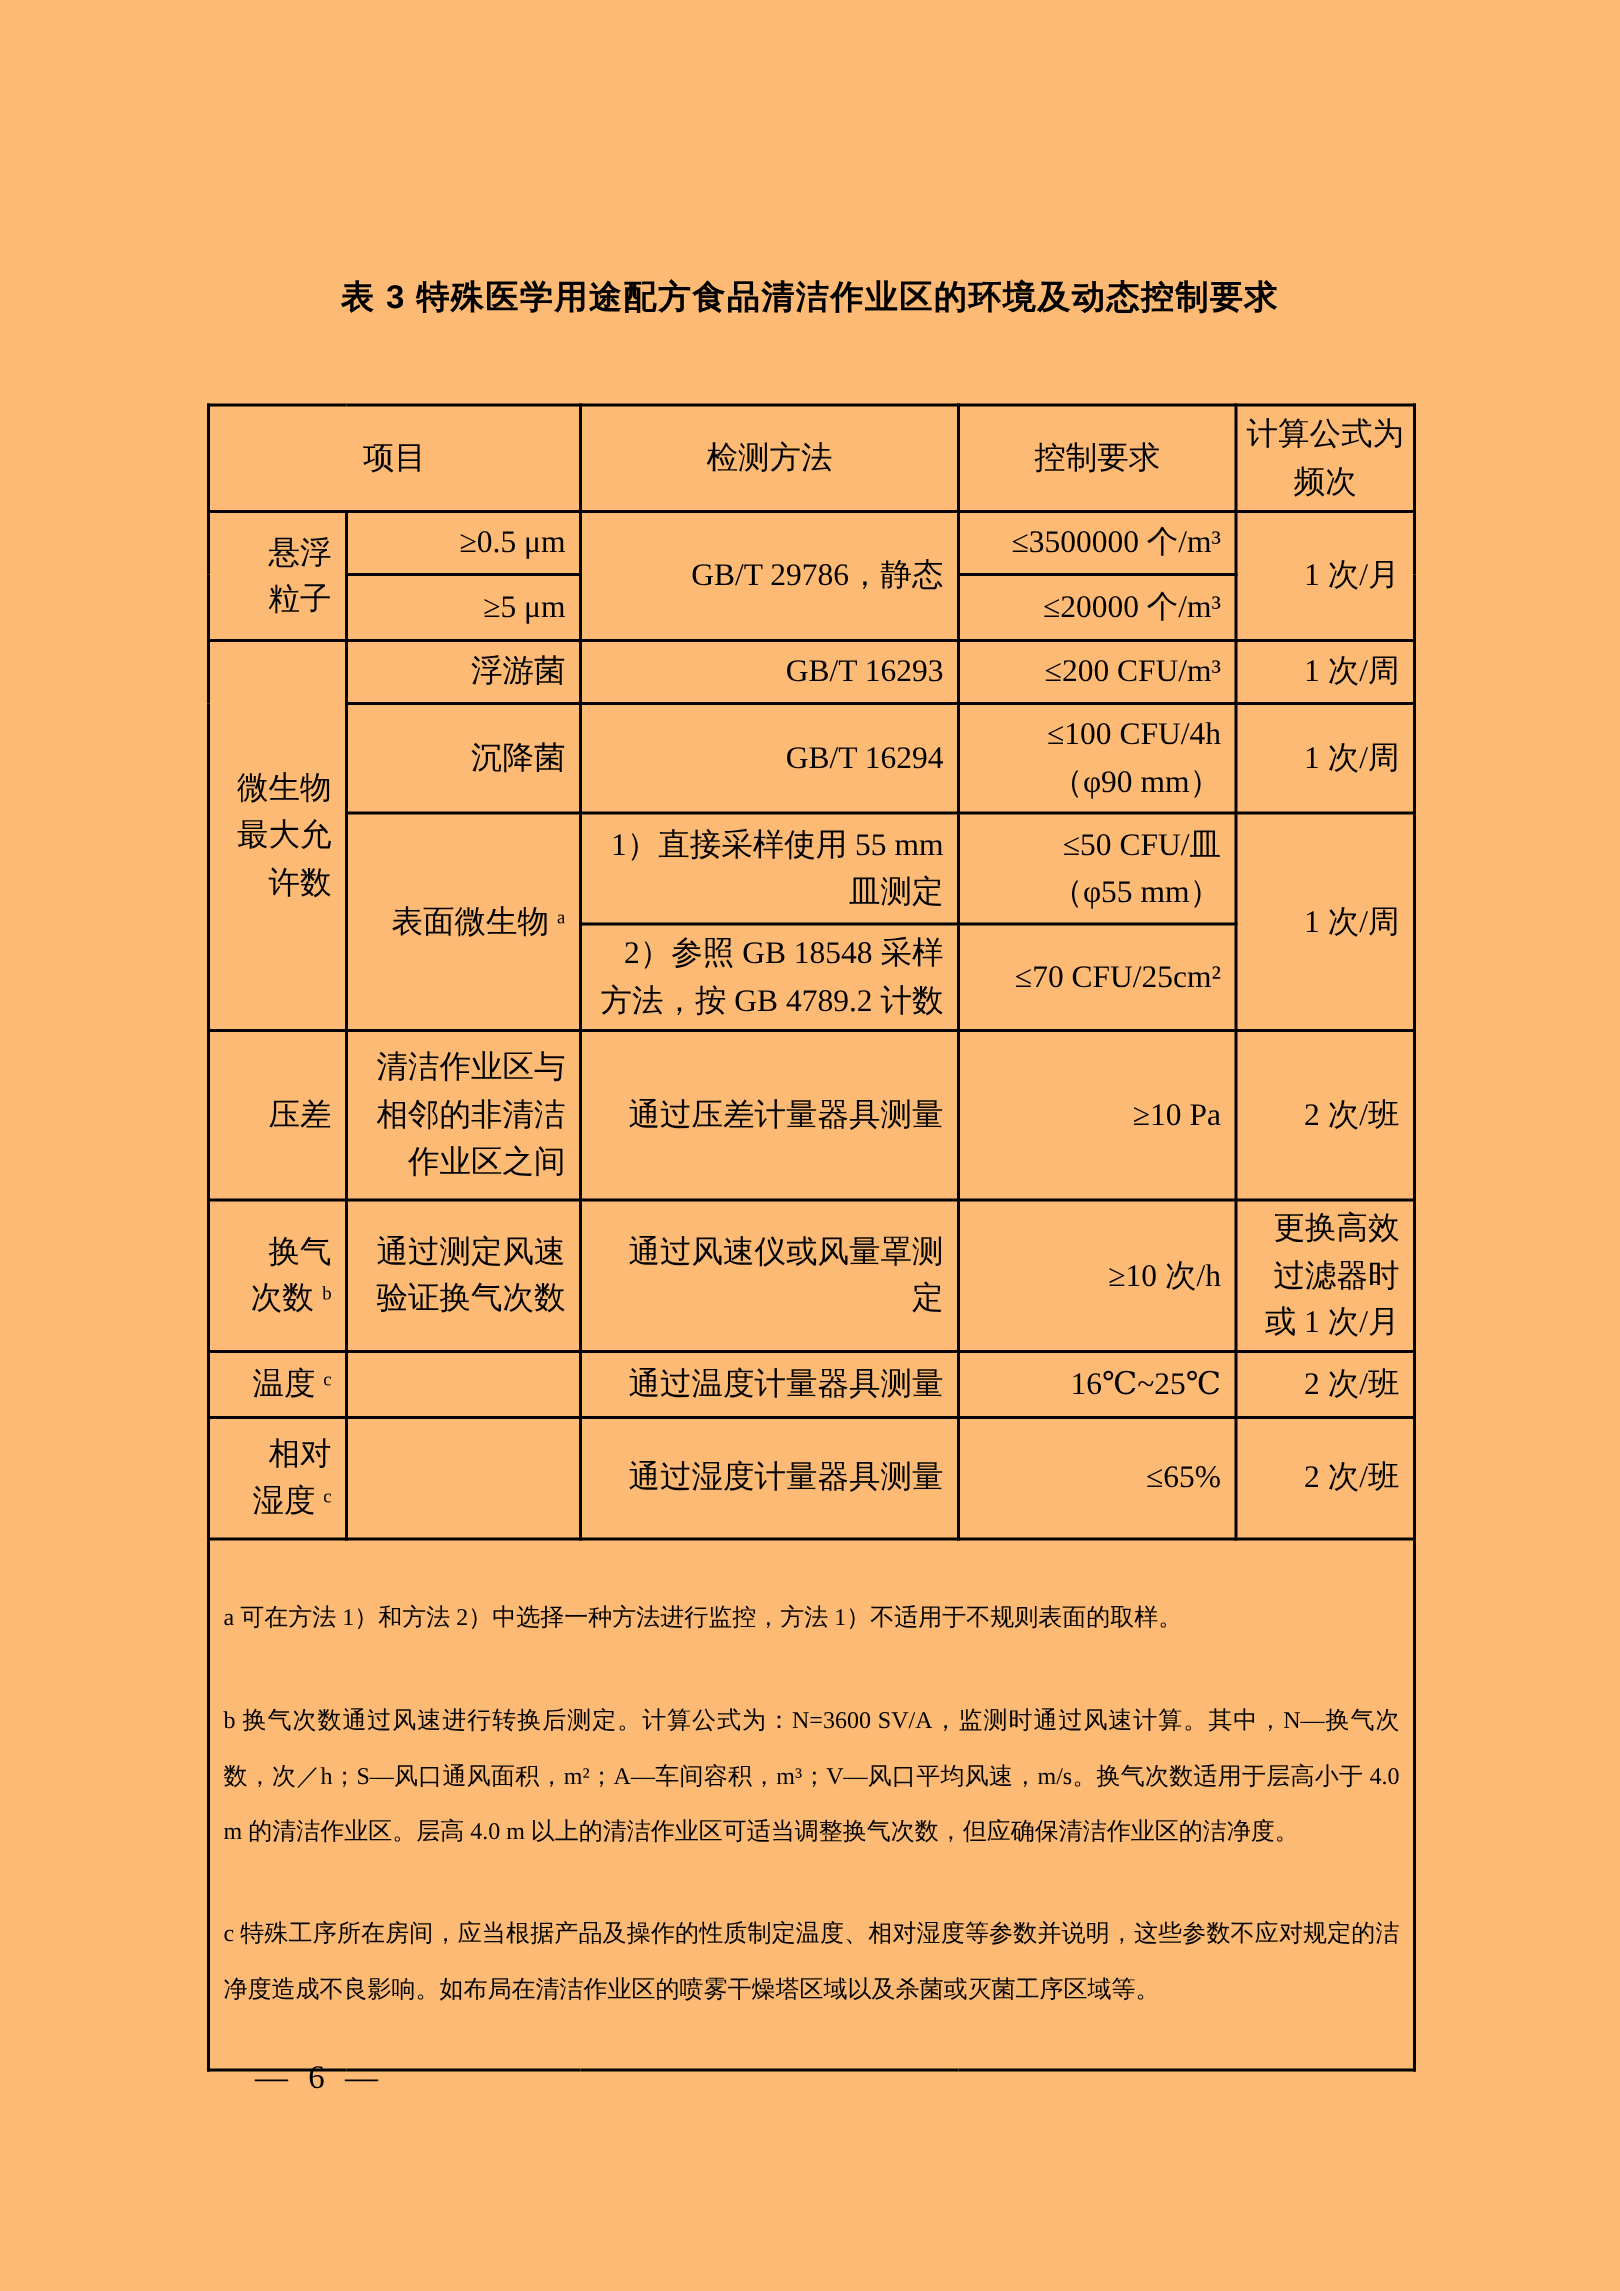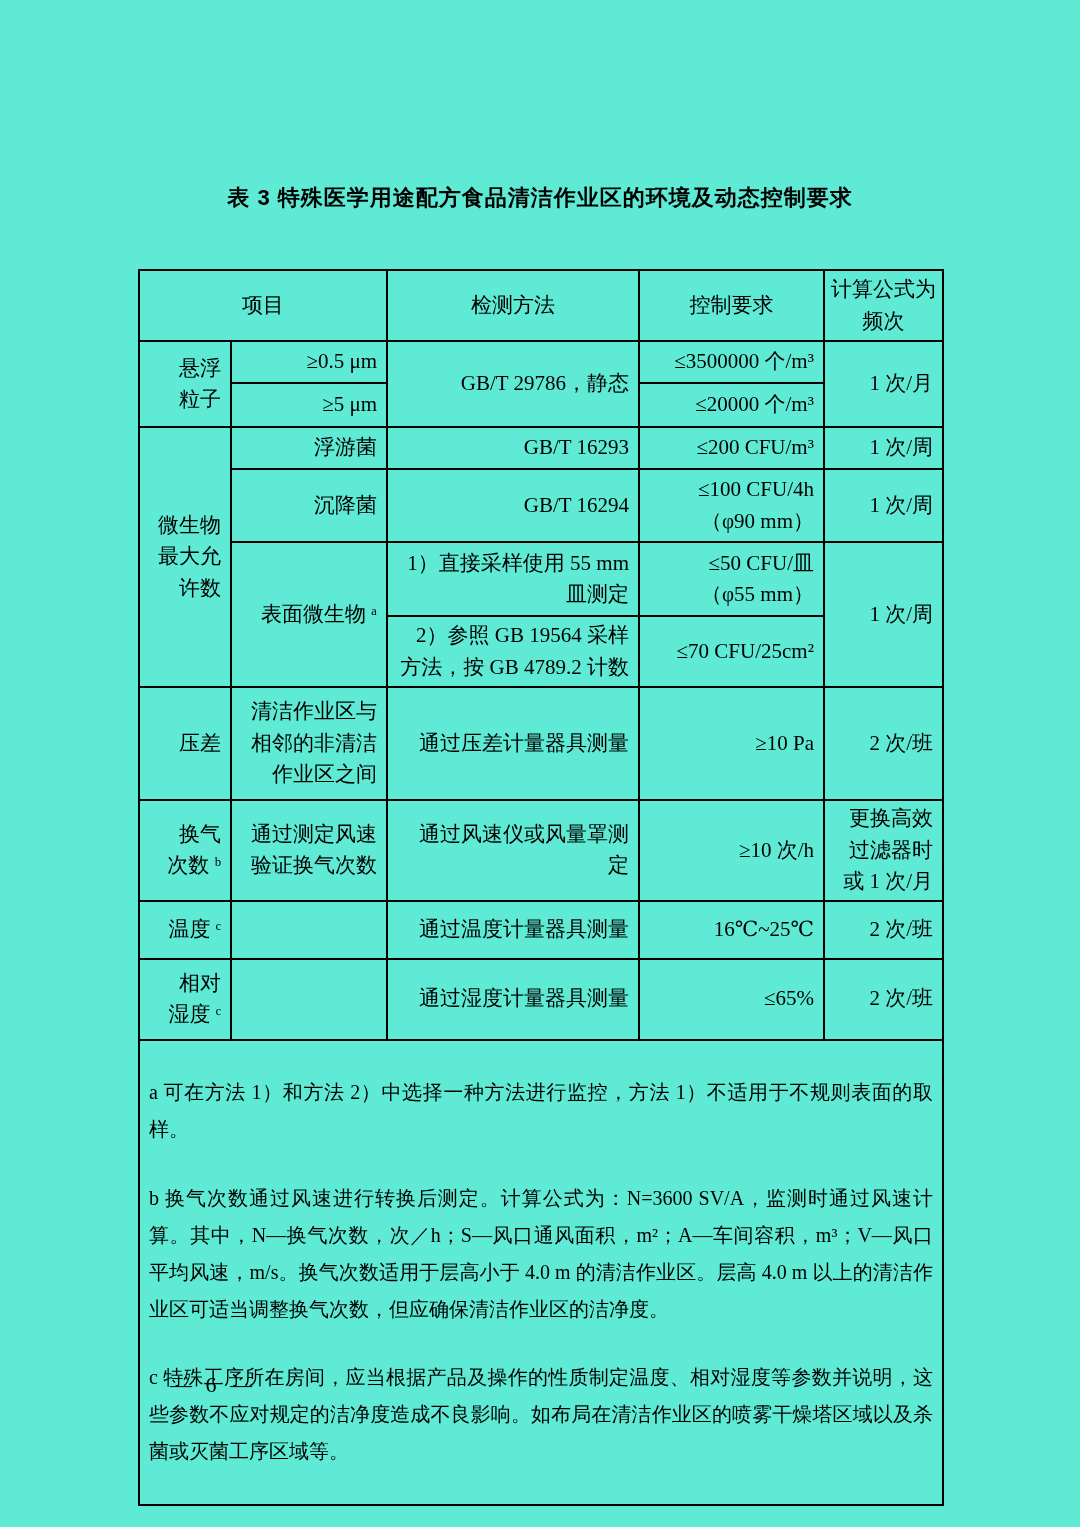--- a/index.html
+++ b/index.html
@@ -5,21 +5,21 @@
   html, body { margin: 0; padding: 0; }
   body {
     width: 1080px; height: 1527px;
     background: #ffffff;
     color: #000000;
     font-family: "Liberation Serif", "DejaVu Serif", serif;
   }
   .page {
     position: relative;
     width: 1080px; height: 1527px;
-    background: #5eead4;
+    background: #fdba74;
     overflow: hidden;
   }
   .doc-title {
     position: absolute;
     top: 183px; left: 0; width: 100%;
     text-align: center;
     font-family: "Liberation Sans", "DejaVu Sans", sans-serif;
     font-weight: bold;
     font-size: 22px;
     letter-spacing: 1px;
@@ -44,21 +44,21 @@
   }
   table.ctrl th { text-align: center; padding: 2px 4px; }
   td.cat { text-align: right; padding: 2px 4px; }
   td.val { text-align: right; }
   td.foot {
     padding: 24px 12px 10px 12px;
     white-space: normal;
   }
   td.foot p {
     margin: 0;
-    font-size: 20px;
+    font-size: 16px;
     line-height: 37px;
     text-align: justify;
   }
   .page-number {
     position: absolute;
     left: 170px; top: 1372px;
     font-size: 22px;
     letter-spacing: 4px;
   }
 </style>
@@ -118,21 +118,21 @@
     </tr>
     <tr style="height:74px">
       <td rowspan="2" class="val">表面微生物 ᵃ</td>
       <td class="val">1）直接采样使用 55 mm
 皿测定</td>
       <td class="val">≤50 CFU/皿
 （φ55 mm）</td>
       <td rowspan="2" class="val">1 次/周</td>
     </tr>
     <tr style="height:71px">
-      <td class="val">2）参照 GB 19564 采样
+      <td class="val">2）参照 GB 18548 采样
 方法，按 GB 4789.2 计数</td>
       <td class="val">≤70 CFU/25cm²</td>
     </tr>
 
     <tr style="height:113px">
       <td class="cat">压差</td>
       <td class="val">清洁作业区与
 相邻的非清洁
 作业区之间</td>
       <td class="val">通过压差计量器具测量</td>
@@ -146,21 +146,21 @@
       <td class="val">通过测定风速
 验证换气次数</td>
       <td class="val">通过风速仪或风量罩测
 定</td>
       <td class="val">≥10 次/h</td>
       <td class="val">更换高效
 过滤器时
 或 1 次/月</td>
     </tr>
 
-    <tr style="height:58px">
+    <tr style="height:44px">
       <td class="cat">温度 ᶜ</td>
       <td class="val"></td>
       <td class="val">通过温度计量器具测量</td>
       <td class="val">16℃~25℃</td>
       <td class="val">2 次/班</td>
     </tr>
 
     <tr style="height:81px">
       <td class="cat">相对
 湿度 ᶜ</td>

